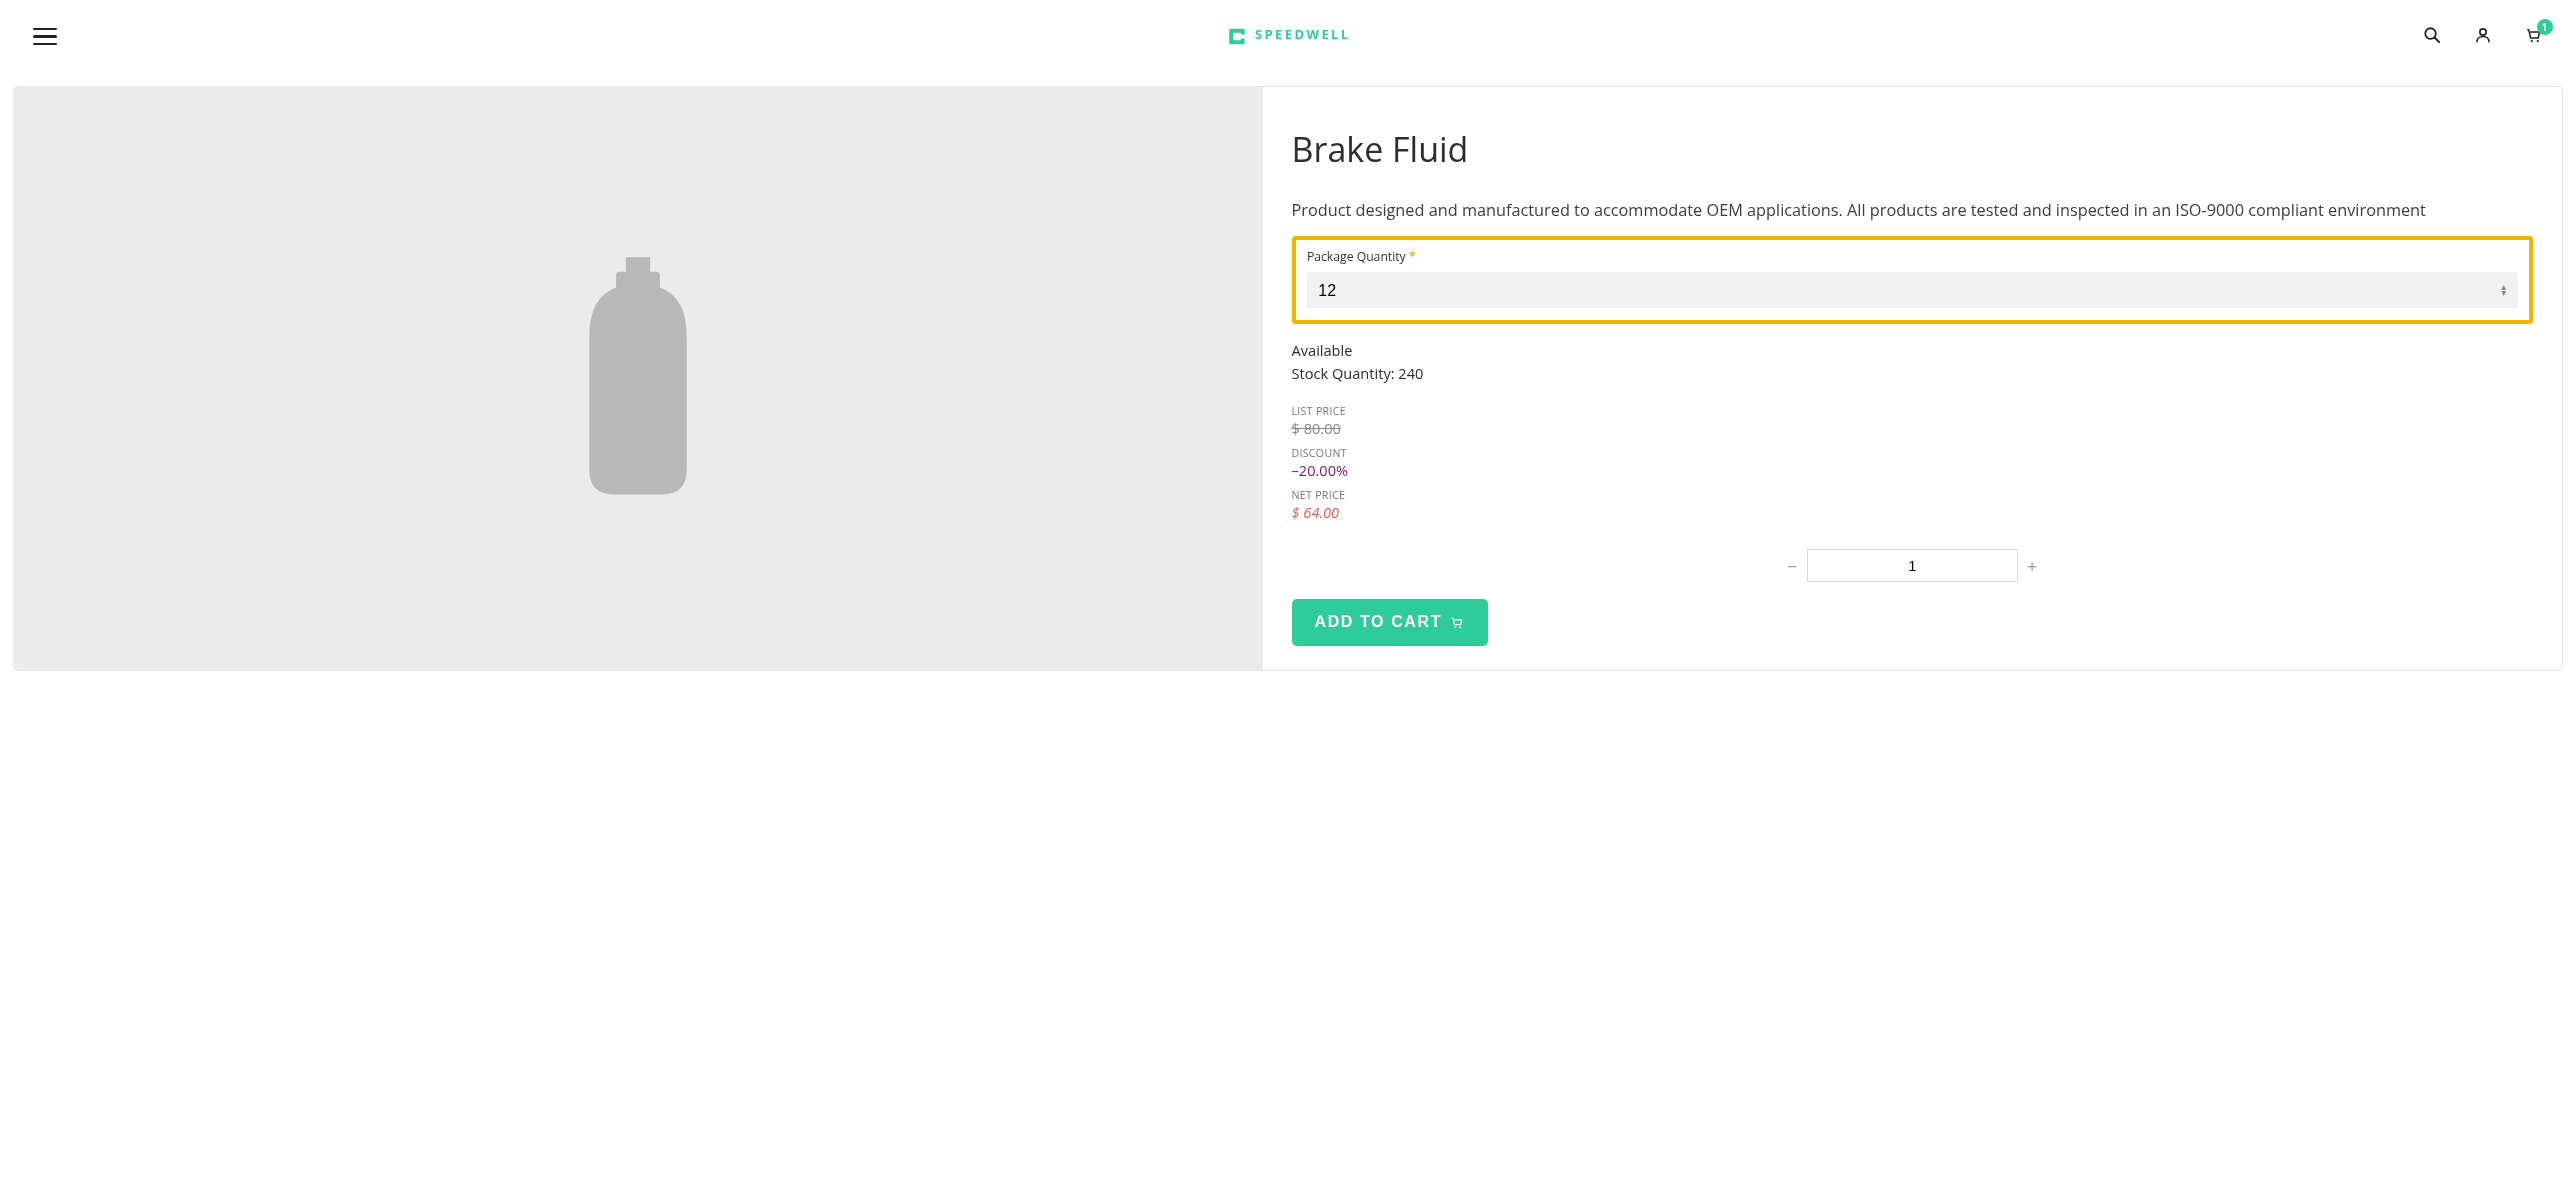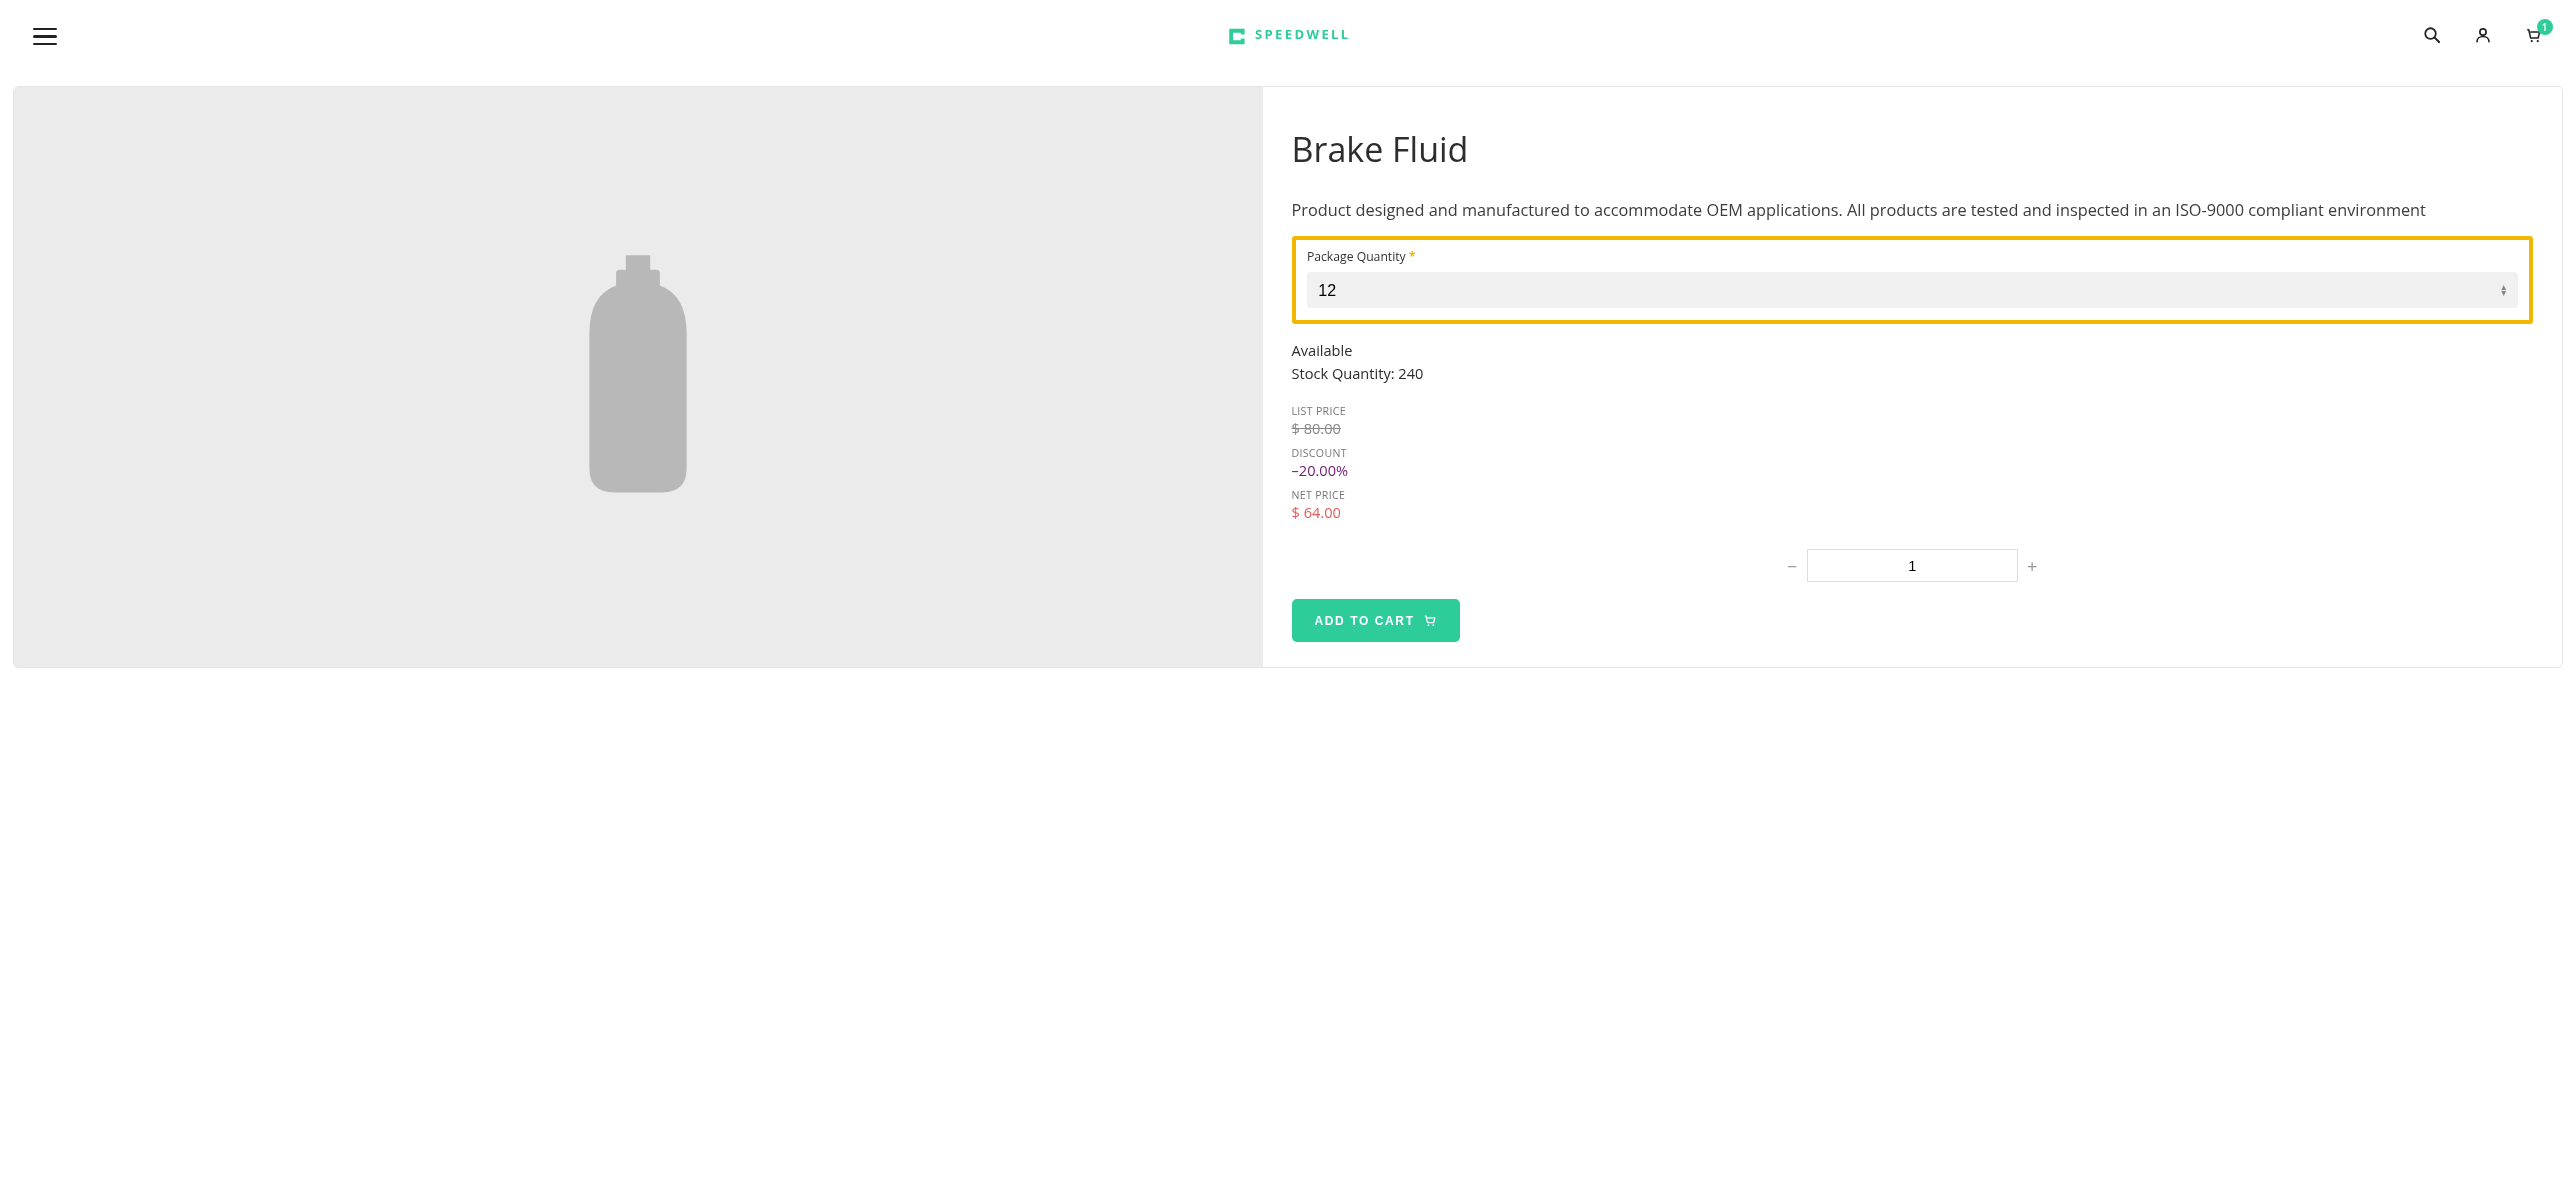--- a/index.html
+++ b/index.html
@@ -113,42 +113,42 @@
       display: flex; justify-content: space-between;
       font-size: 11.4px; padding: 4.1px 0; flex-direction: column;
     }
     .price-label {
       color: #777; text-transform: uppercase; letter-spacing: 0.3px;
       font-size: 10.6px;
     }
     .price-val { font-size: 14.6px; }
     .list-price-val { color: #888; text-decoration: line-through; }
     .discount-val { color: #701a75; }
-    .net-price-val { color: #e25b5b; font-weight: 500; }
+    .net-price-val { color: #e25b5b; font-weight: 500; font-style: italic; }
     .qty-row {
       display: flex; align-items: center; justify-content: center;
       gap: 0; margin-top: 23px;
     }
     .qty-btn {
       width: 29px; height: 29px;
       display: flex; align-items: center; justify-content: center;
       font-size: 18px; color: #999; cursor: pointer; user-select: none;
     }
     .qty-input {
       width: 211px; height: 33px;
       border: 0.8px solid #ddd; text-align: center;
       font-size: 14.6px;
     }
     .add-cart-btn {
       margin-top: 16.3px;
       background: #2ecc9b;
       color: #fff; border: none;
       padding: 14.6px 23px;
       border-radius: 4.9px;
-      font-size: 12px;
+      font-size: 16px;
       font-weight: 700;
       letter-spacing: 1.6px;
       cursor: pointer;
       display: inline-flex; align-items: center; gap: 8.1px;
       align-self: flex-start;
     }
     .add-cart-btn svg { width: 14.6px; height: 14.6px; }
   </style>
 </head>
 <body>

